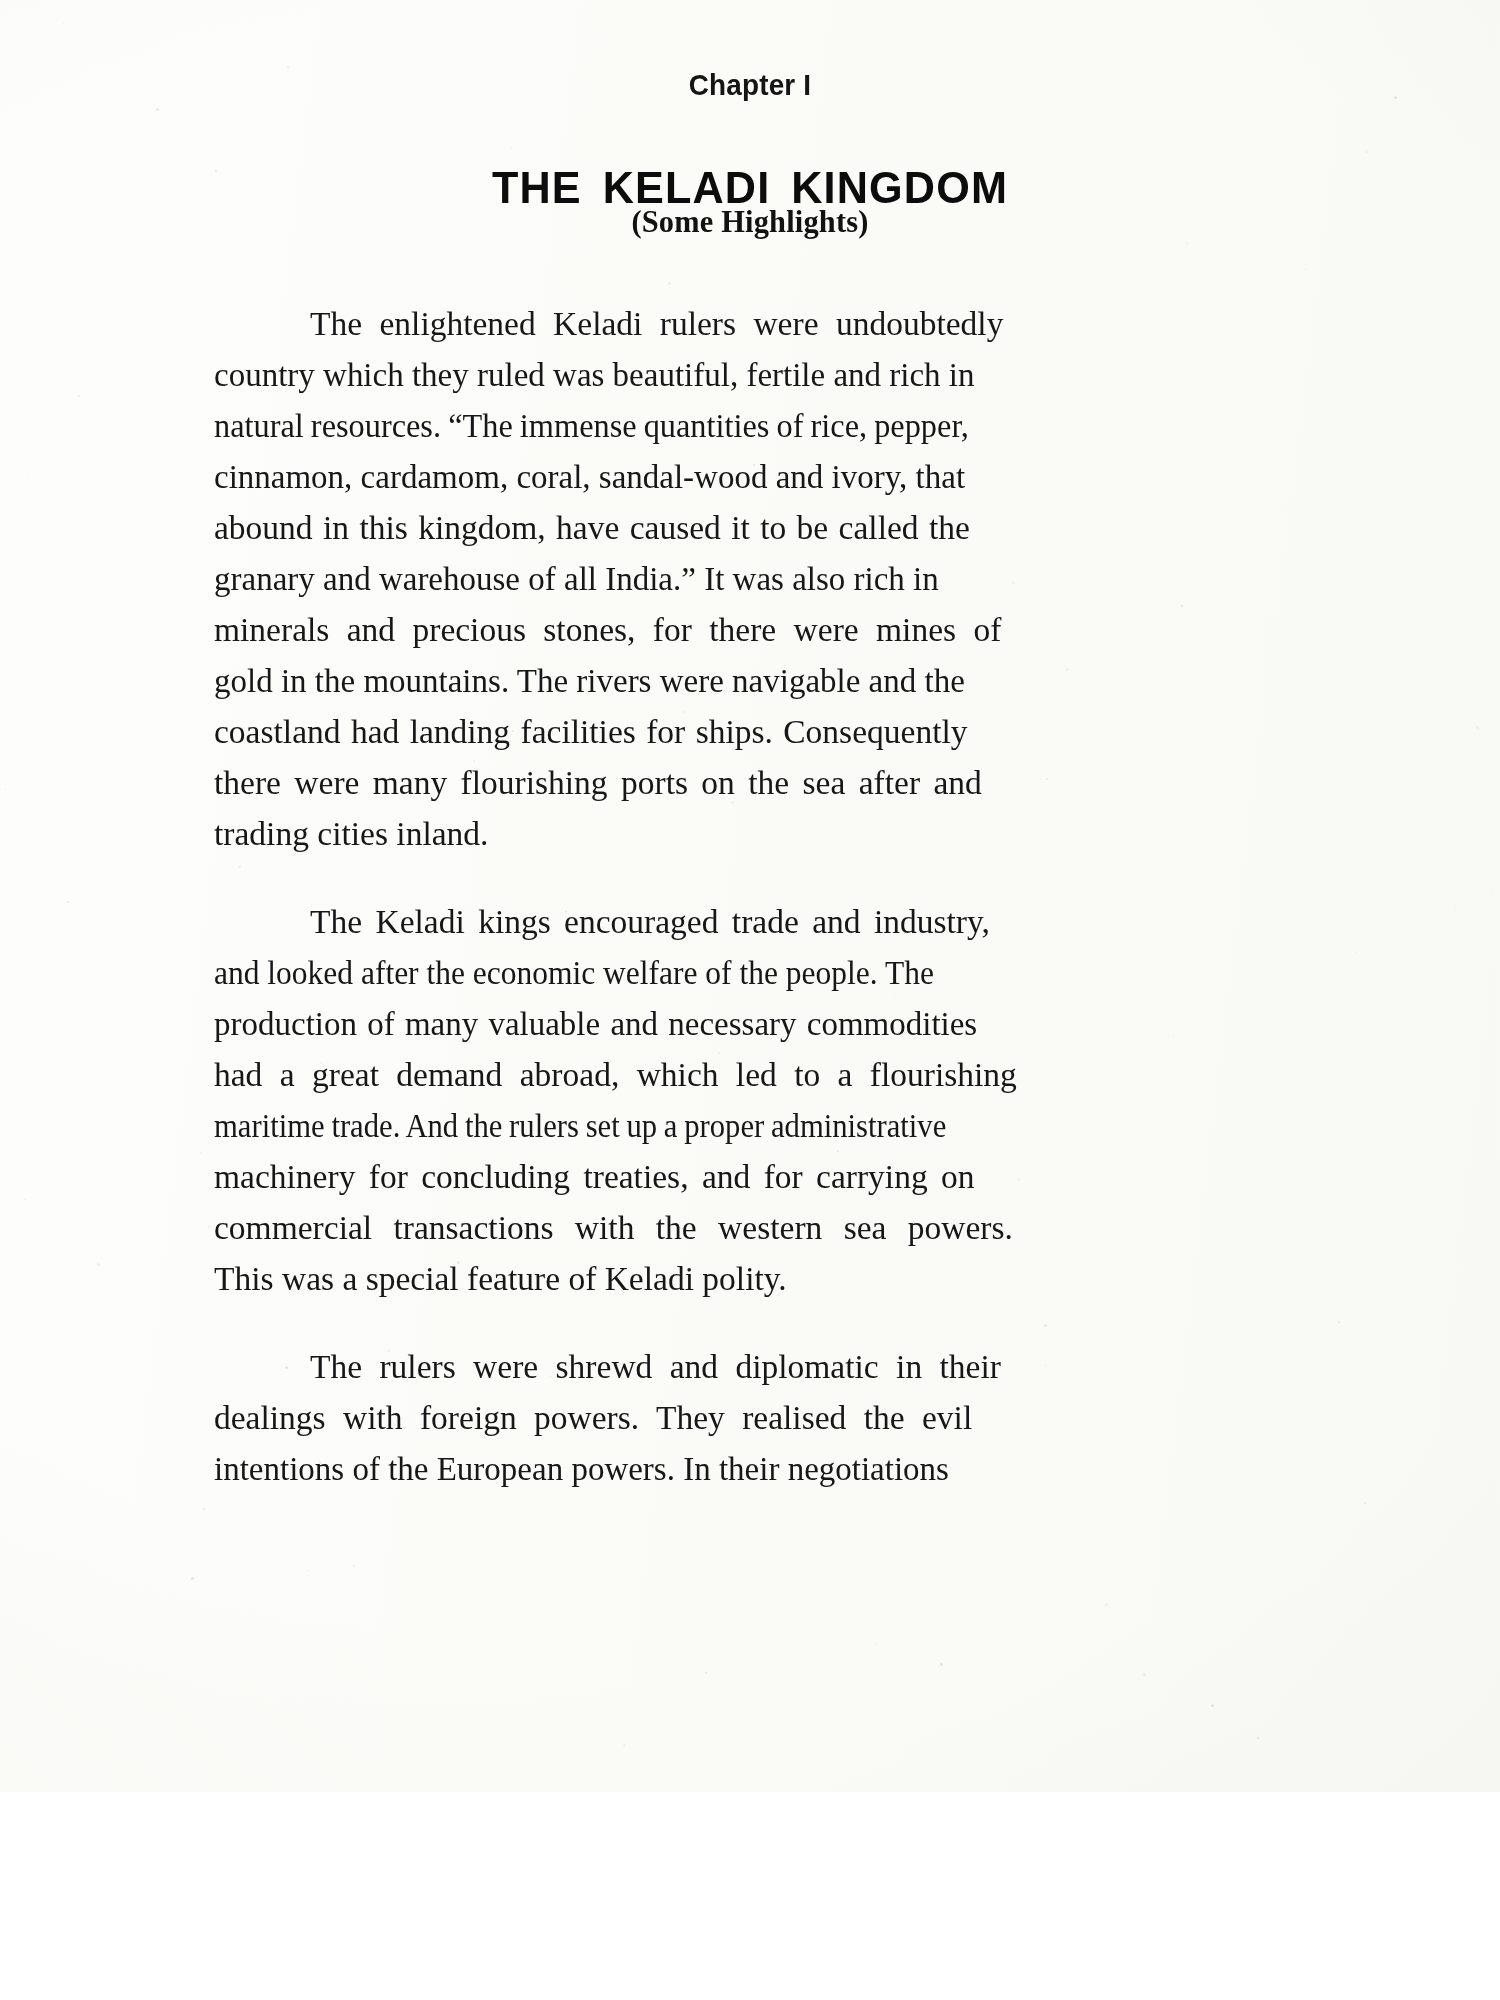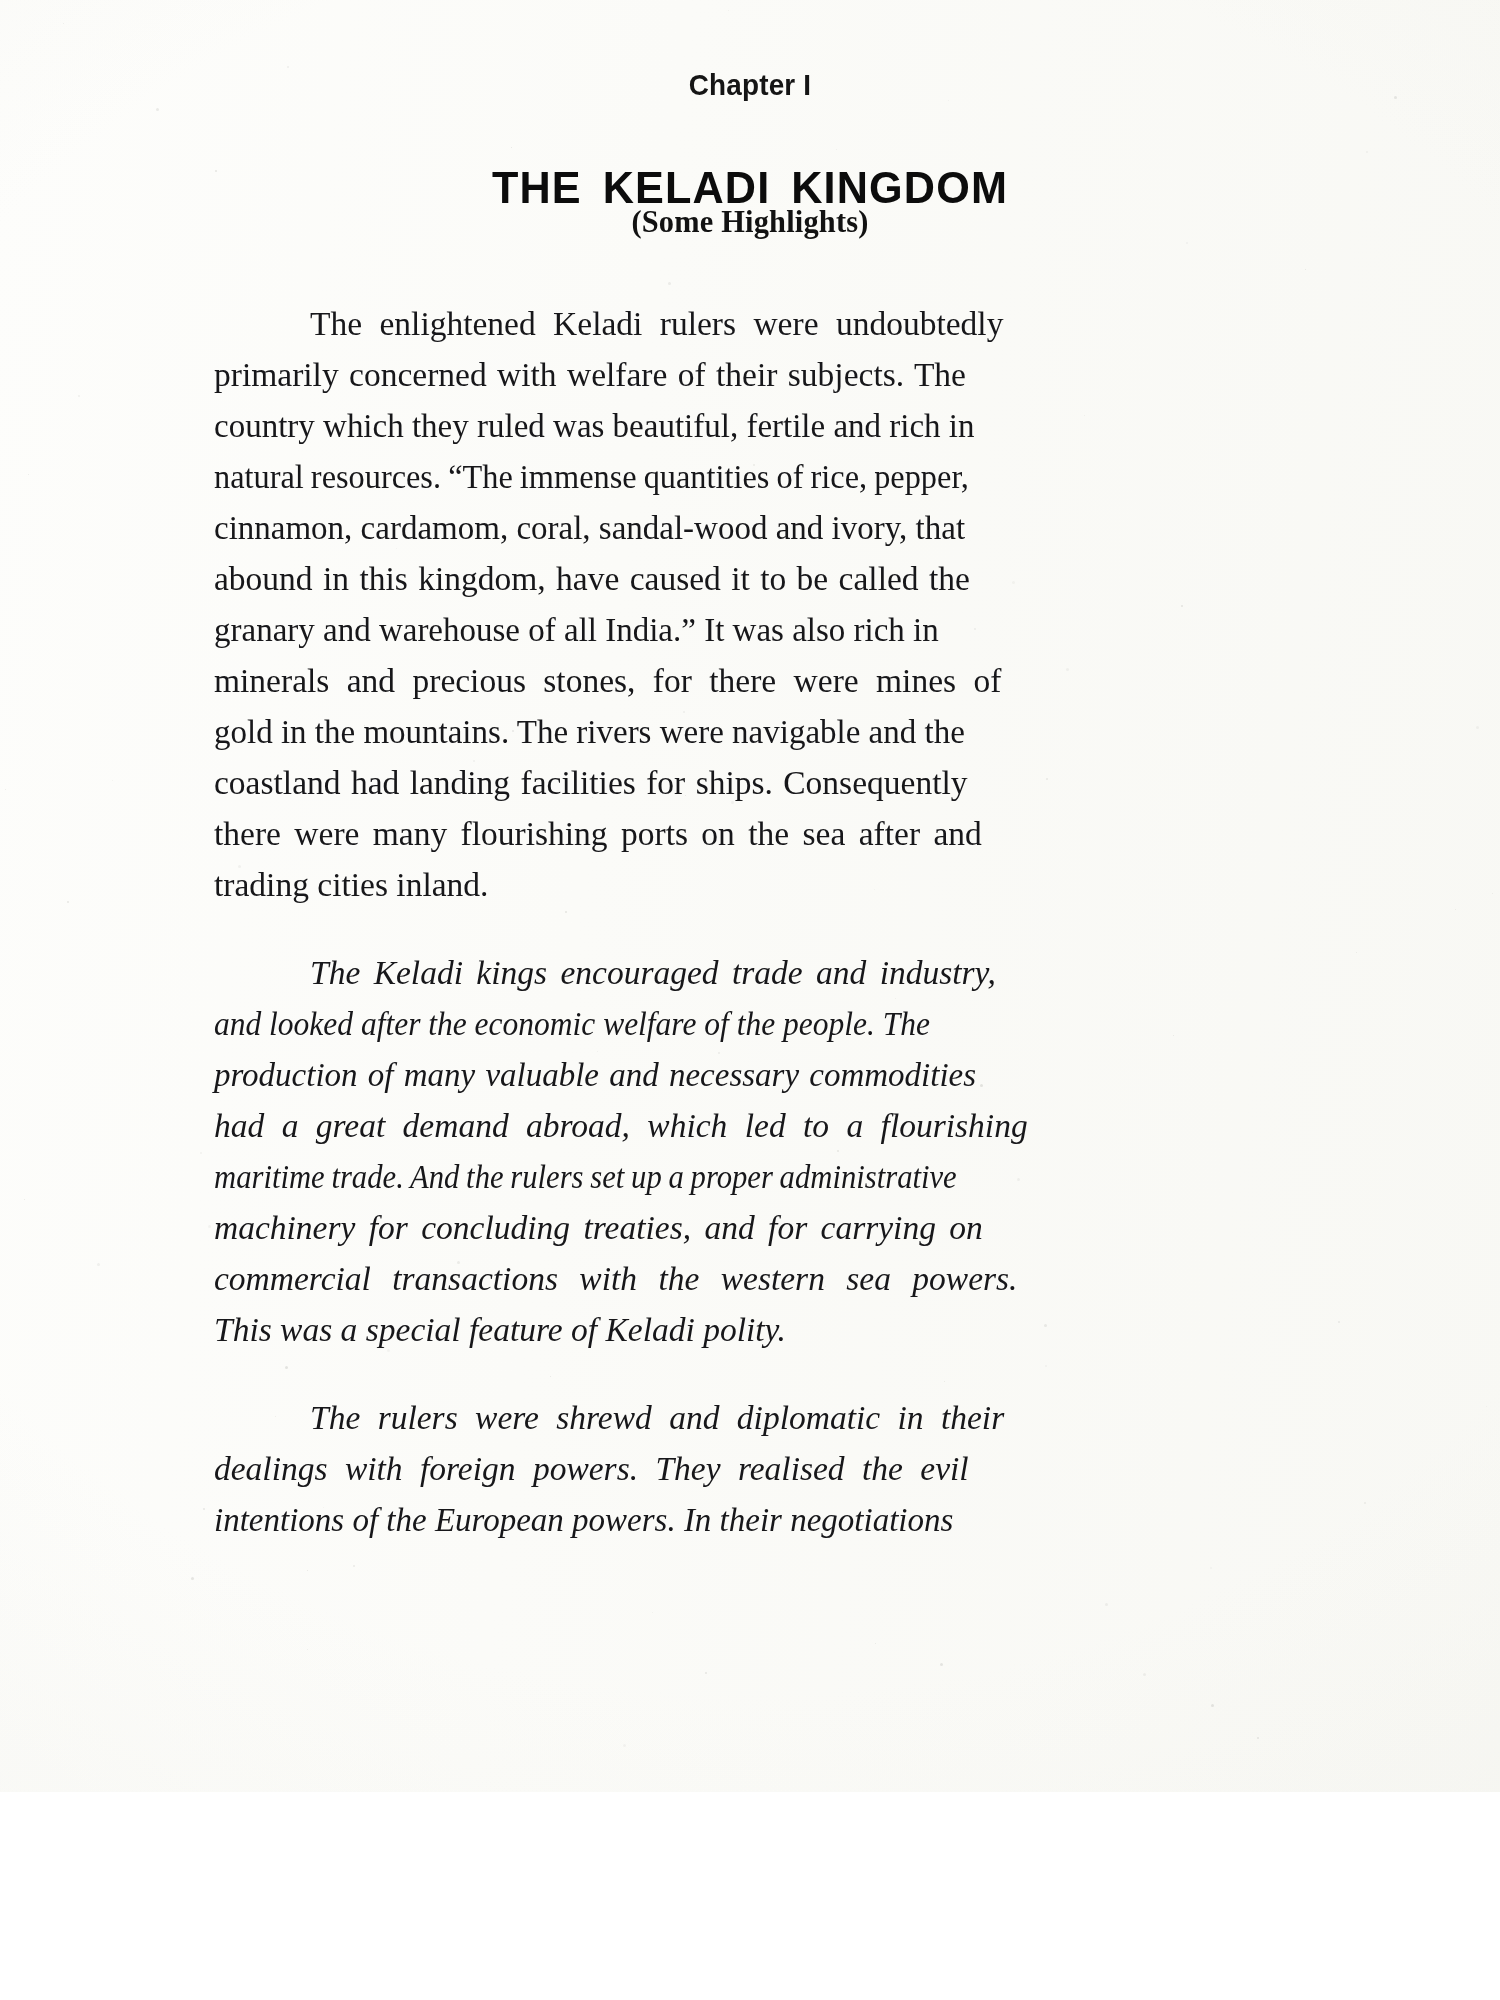--- a/index.html
+++ b/index.html
@@ -97,21 +97,20 @@
     position: absolute;
     left: 198px;
     top: 282px;
     width: 800px;
   }
   .para {
     margin: 16px;
   }
   .para + .para {
     margin-top: 37px;
-    font-style: italic;
   }
   .tline {
     display: block;
     width: 800px;
     height: 51px;
     line-height: 51px;
     font-size: 33.5px;
     color: #17171a;
     white-space: nowrap;
     letter-spacing: 0;
@@ -240,21 +239,20 @@
     <div id="chapter-label">Chapter I</div>
 
     <h1 id="chapter-title">THE KELADI KINGDOM</h1>
 
     <div id="chapter-subtitle">(Some Highlights)</div>
 
     <div id="body-text">
 
       <p class="para">
         <span class="tline ws-3 sq-1"><span class="indent-span"></span><span>The enlightened Keladi rulers were undoubtedly</span></span>
-        <span class="tline ws-1 sq-1">primarily concerned with welfare of their subjects. The</span>
         <span class="tline ws-0 sq-2">country which they ruled was beautiful, fertile and rich in</span>
         <span class="tline ws-n sq-3">natural resources. “The immense quantities of rice, pepper,</span>
         <span class="tline ws-0 sq-2">cinnamon, cardamom, coral, sandal-wood and ivory, that</span>
         <span class="tline ws-1 sq-1">abound in this kingdom, have caused it to be called the</span>
         <span class="tline ws-0 sq-2">granary and warehouse of all India.”  It was also rich in</span>
         <span class="tline ws-3 sq-1">minerals and precious stones, for there were mines of</span>
         <span class="tline ws-0 sq-2">gold in the mountains. The rivers were navigable and the</span>
         <span class="tline ws-1 sq-1">coastland had landing facilities for ships. Consequently</span>
         <span class="tline ws-2 sq-1">there were many flourishing ports on the sea after and</span>
         <span class="tline ws-0 sq-1">trading cities inland.</span>

